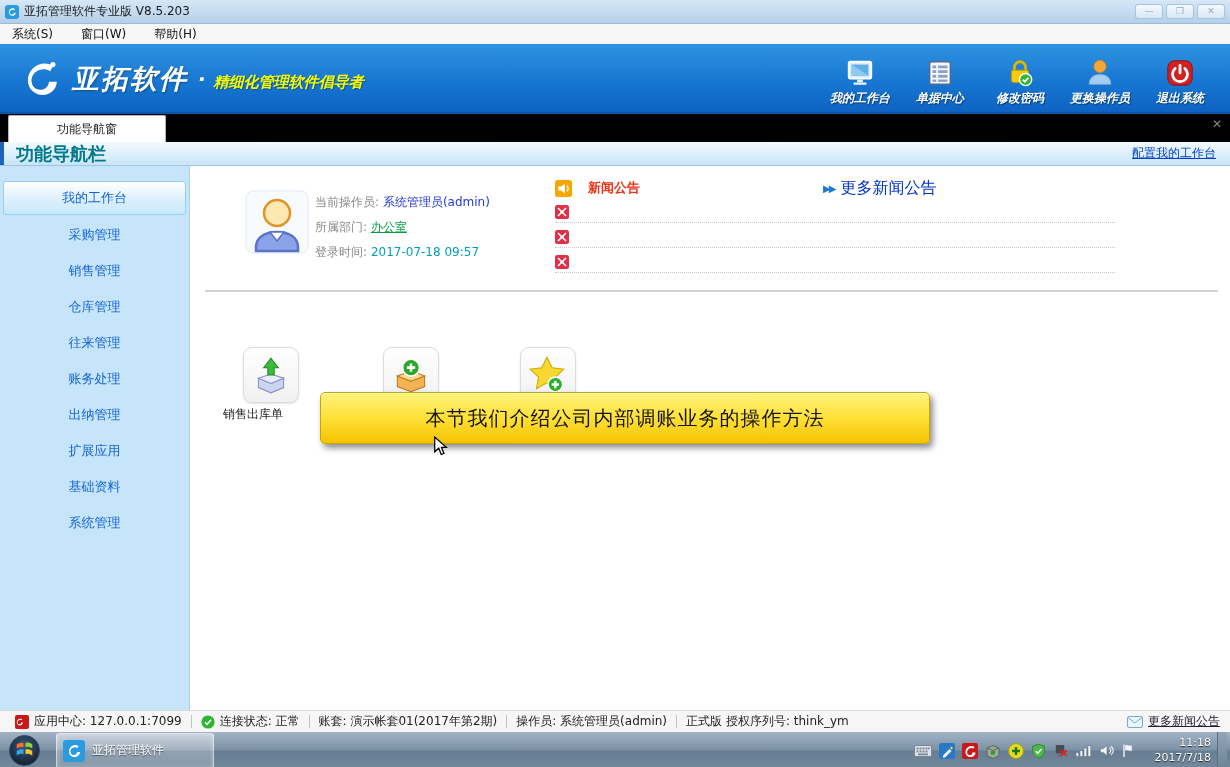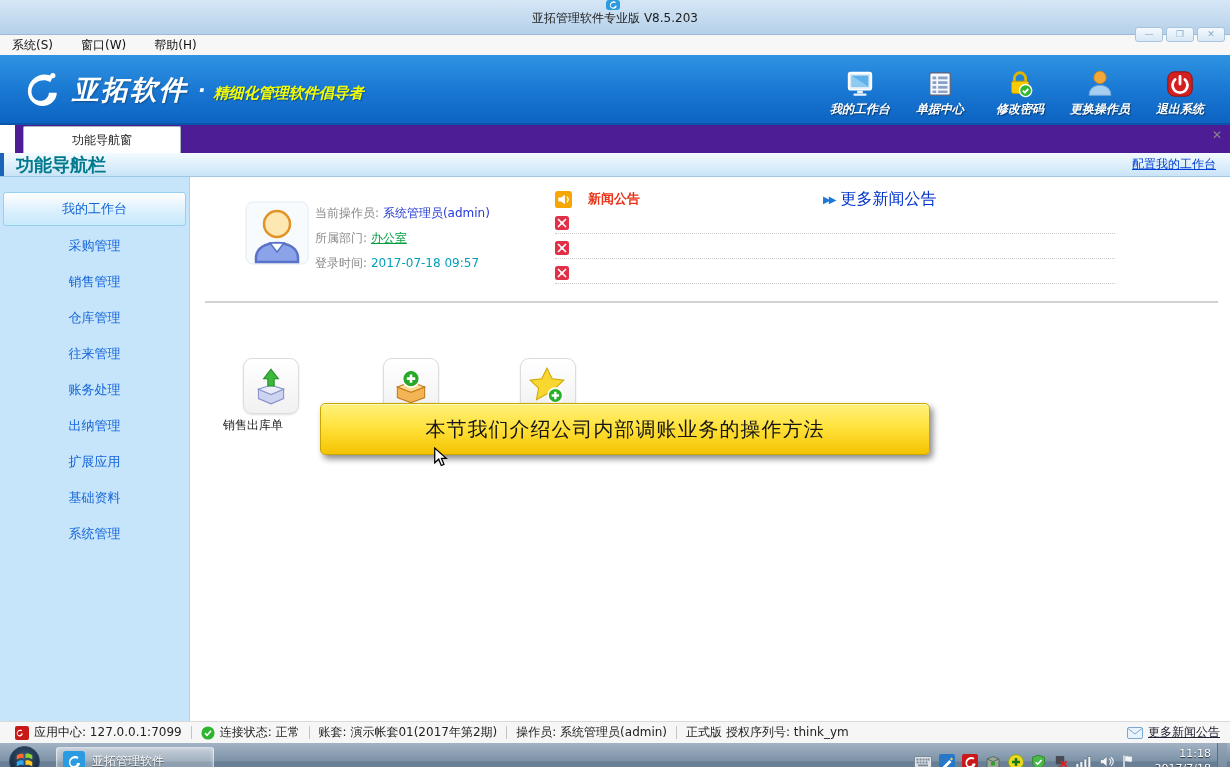--- a/index.html
+++ b/index.html
@@ -1,20 +1,20 @@
 <!DOCTYPE html>
 <html><head>
 <meta charset="utf-8">
 <style>
   * { margin:0; padding:0; box-sizing:border-box; }
   body { background:#000; font-family:"DejaVu Sans","Liberation Sans",sans-serif; }
   .window { position:relative; width:1230px; height:767px; overflow:hidden; background:#fff; font-size:12px; color:#222; }
 
   
-  .titlebar { height:35px; background:linear-gradient(#d6e7f6,#b5d0e9); border-bottom:1px solid #9dbbd8; display:flex; align-items:center; padding:0 5px;flex-direction:column; }
+  .titlebar { height:24px; background:linear-gradient(#d6e7f6,#b5d0e9); border-bottom:1px solid #9dbbd8; display:flex; align-items:center; padding:0 5px; }
   .titlebar .app-ico { width:14px; height:14px; border-radius:3px; background:#2b9be0; display:flex; align-items:center; justify-content:center; margin-right:5px; }
   .titlebar .t-title { font-size:12px; color:#1c1c1c; }
   .win-ctrls { margin-left:auto; display:flex; gap:3px; }
   .win-btn { width:28px; height:15px; border:1px solid #a8c3dc; border-radius:3px; background:linear-gradient(#f4f9fe,#d8e8f5); color:#8ca9c6; font-size:9px; line-height:13px; text-align:center; }
 
   
   .menubar { height:20px; background:#f7f7f7; display:flex; align-items:center; gap:28px; padding:0 12px; font-size:12px; color:#111; }
   .menubar span { cursor:default; }
 
   
@@ -23,21 +23,21 @@
   .brand .logo { width:42px; height:42px; }
   .brand-name { color:#fff; font-size:27px; font-weight:bold; margin-left:10px; letter-spacing:2px; text-shadow:1px 1px 2px rgba(0,0,0,.3); }
   .brand-dot { color:#fff; font-size:20px; margin:0 8px 0 10px; font-weight:bold; }
   .brand-tag { color:#f6ff00; font-size:15px; font-weight:bold; margin-top:6px; text-shadow:1px 1px 1px rgba(0,0,0,.3); }
   .hdr-toolbar { position:absolute; right:10px; bottom:3px; display:flex; }
   .hdr-tool { width:80px; display:flex; flex-direction:column; align-items:center; cursor:pointer; padding:2px 0; }
   .hdr-tool svg { width:30px; height:30px; }
   .hdr-tool .lbl { color:#fff; font-weight:bold; font-size:12px; margin-top:2px; text-shadow:1px 1px 1px rgba(0,0,0,.45); white-space:nowrap; }
 
   
-  .tabstrip { height:28px; background:#4c1d95; position:relative;margin-left:15px; }
+  .tabstrip { height:28px; background:#000000; position:relative; }
   .tab { position:absolute; left:8px; top:1px; width:158px; height:27px; background:#fff; border:1px solid #aab6c0; border-bottom:none; border-radius:2px 2px 0 0; text-align:center; line-height:26px; font-size:12px; color:#222; }
   .tab-close { position:absolute; right:8px; top:3px; color:#888; font-size:12px; cursor:pointer; }
 
   
   .navbar { height:24px; background:linear-gradient(#f3fbff,#c9e4f7); border-bottom:1px solid #9fc6e4; position:relative; display:flex; align-items:center; }
   .navbar .accent { position:absolute; left:0; top:0; width:4px; height:100%; background:#1c64b8; }
   .navbar .nav-title { margin-left:16px; font-weight:bold; font-size:18px; color:#00798c; }
   .navbar .cfg-link { position:absolute; right:14px; color:#0040d0; text-decoration:underline; cursor:pointer; }
 
   
@@ -80,21 +80,21 @@
   .statusbar .seg { display:flex; align-items:center; padding:0 9px; white-space:nowrap; }
   .statusbar .seg svg, .statusbar .seg .mini { margin-right:5px; }
   .sb-sep { width:1px; height:13px; background:#c4c4c4; }
   .msg-center { margin-left:auto; display:flex; align-items:center; cursor:pointer; padding-right:4px; }
   .msg-center .msg-lbl { text-decoration:underline; color:#223; margin-left:5px; }
   .mini-logo { width:14px; height:14px; border-radius:2px; background:#c81818; display:flex; align-items:center; justify-content:center; }
 
   
   .taskbar { height:37px; background:linear-gradient(#a2b3c5,#7d92a6 48%,#677d93 52%,#74899c); display:flex; align-items:center; padding:0 3px; }
   .start-orb { width:33px; height:33px; margin-left:5px; cursor:pointer; }
-  .task-btn { margin-left:15px; width:158px; height:29px; background:linear-gradient(rgba(255,255,255,.42),rgba(255,255,255,.15)); border:1px solid rgba(255,255,255,.55); border-radius:3px; display:flex; align-items:center; padding:0 6px; cursor:pointer; box-shadow:inset 0 0 4px rgba(255,255,255,.4); }
+  .task-btn { margin-left:15px; width:158px; height:36px; background:linear-gradient(rgba(255,255,255,.42),rgba(255,255,255,.15)); border:1px solid rgba(255,255,255,.55); border-radius:3px; display:flex; align-items:center; padding:0 6px; cursor:pointer; box-shadow:inset 0 0 4px rgba(255,255,255,.4); }
   .task-btn .tb-ico { width:22px; height:22px; border-radius:3px; background:#2b9be0; display:flex; align-items:center; justify-content:center; }
   .task-btn .tb-lbl { color:#fff; margin-left:7px; text-shadow:0 1px 1px rgba(0,0,0,.6); font-size:12px; }
   .tray { margin-left:auto; display:flex; align-items:center; gap:7px; }
   .tray svg { display:block; }
   .clock { width:66px; text-align:right; color:#fff; font-size:11px; line-height:1.35; margin:0 6px 0 10px; text-shadow:0 1px 1px rgba(0,0,0,.7); }
   .show-desktop { width:10px; height:37px; border-left:1px solid #5a6f84; background:linear-gradient(#93a6b8,#6d8296); }
 </style>
 </head>
 <body>
 

